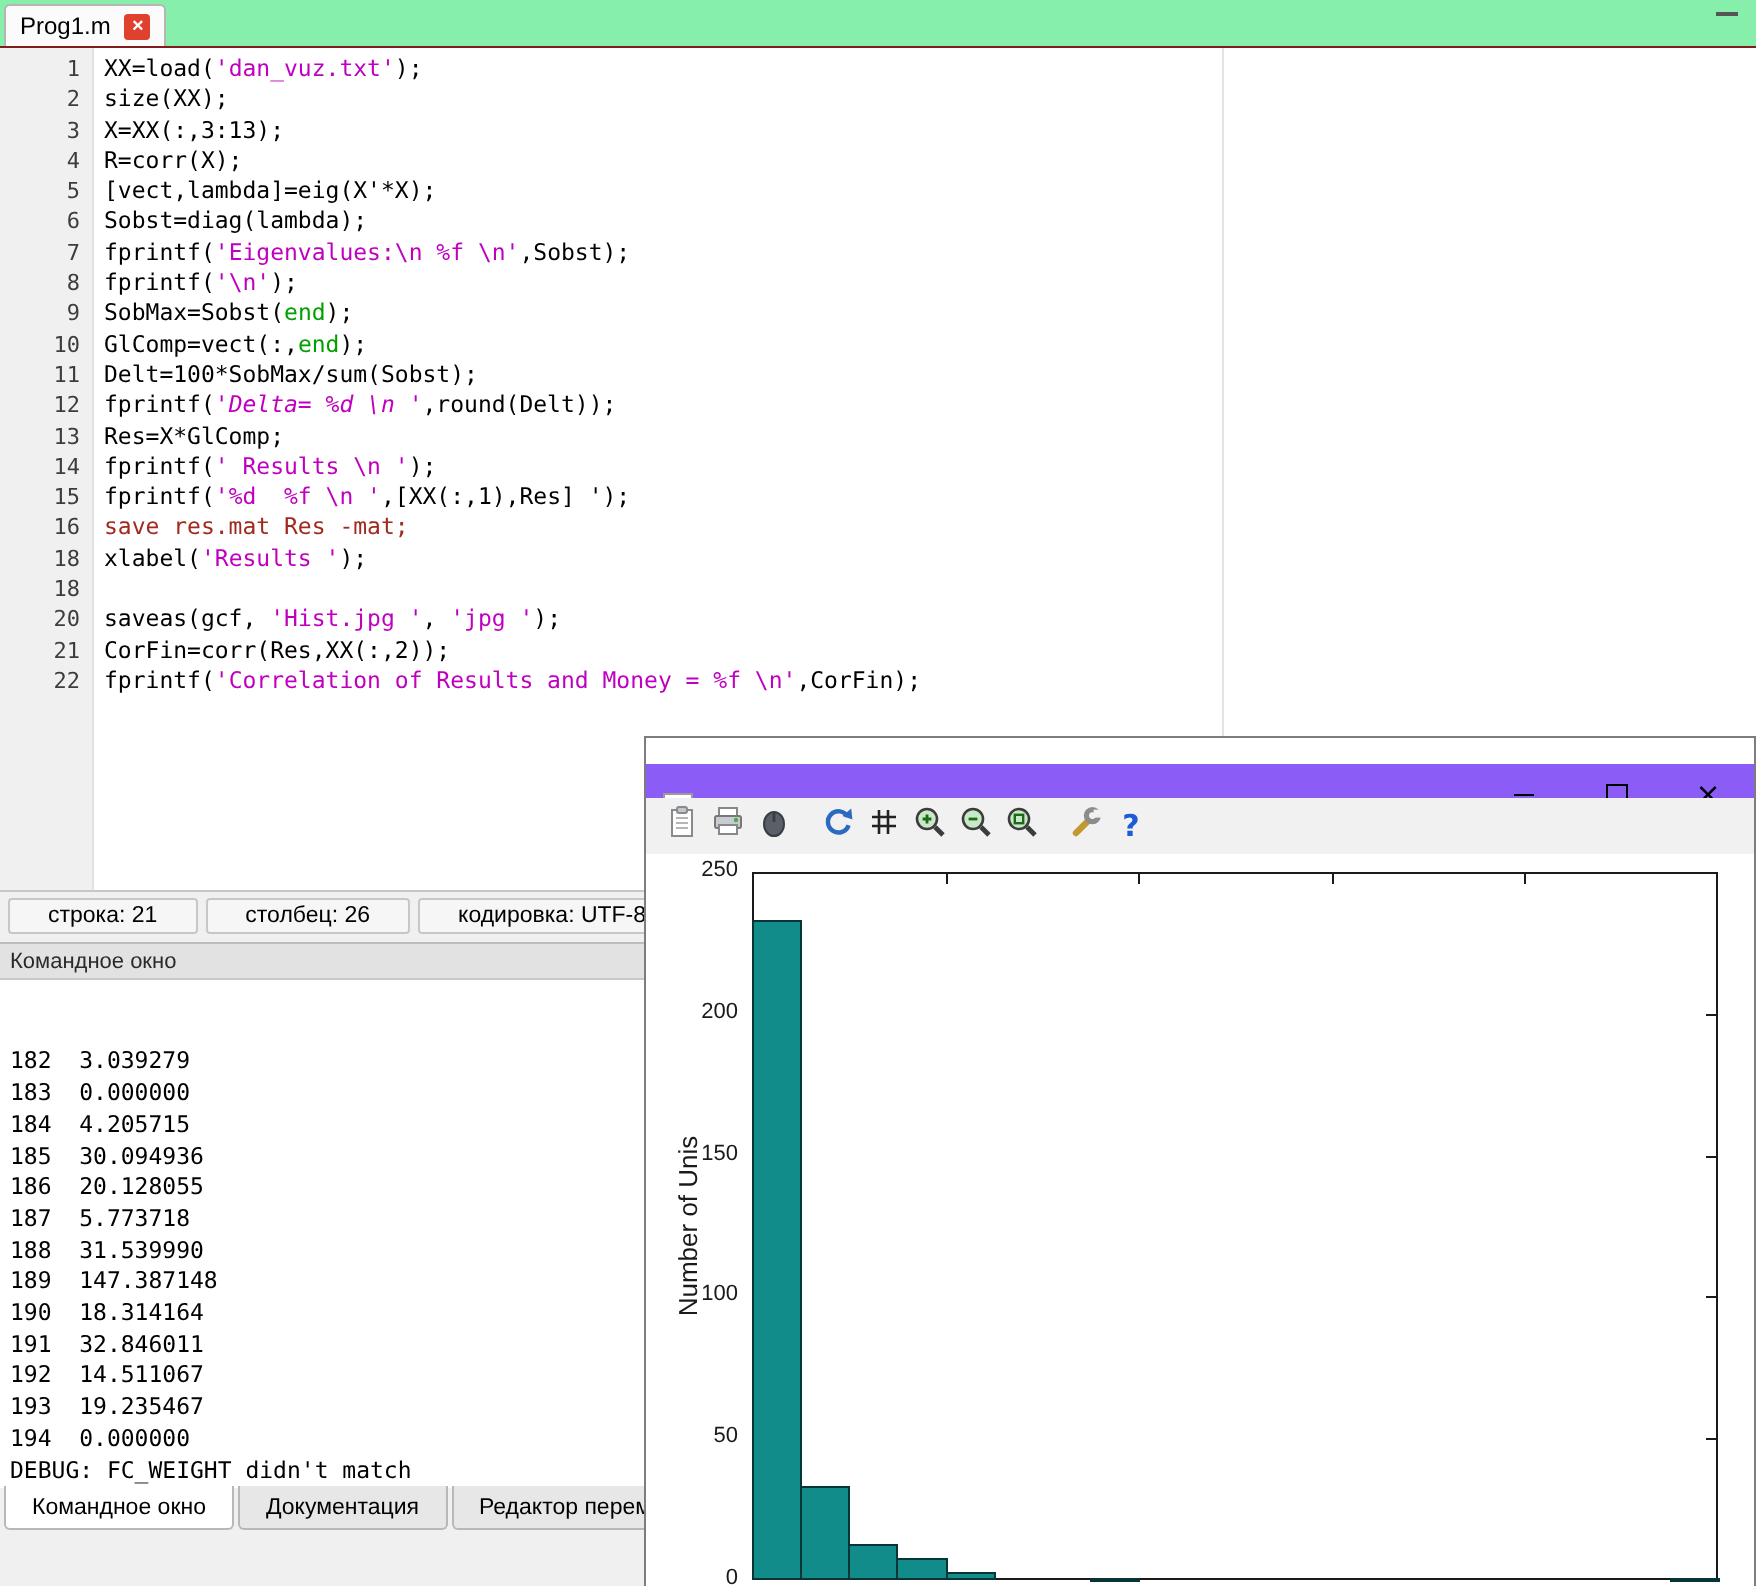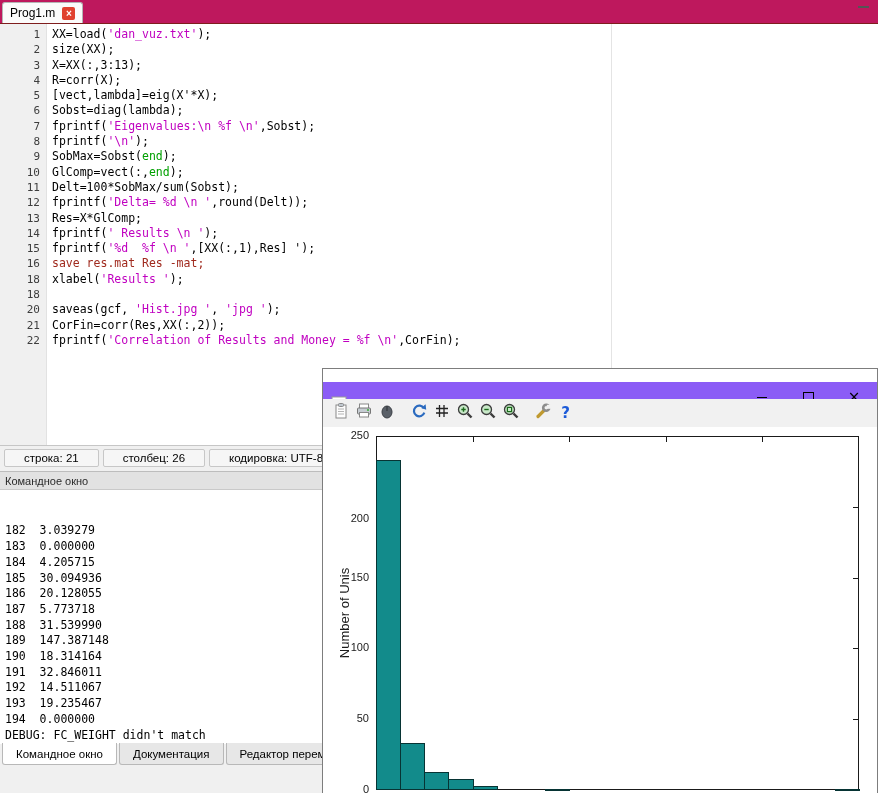--- a/index.html
+++ b/index.html
@@ -1,19 +1,19 @@
 <!DOCTYPE html>
 <html><head>
 <meta charset="utf-8">
 <style>
   html,body{margin:0;padding:0;}
   .screen{position:relative;width:878px;height:793px;overflow:hidden;background:#f0f0f0;
           font-family:"Liberation Sans",sans-serif;color:#000;}
   
-  .tabbar{position:absolute;left:0;top:0;right:0;height:23px;background:#be185d;border-bottom:4px solid #7f1d1d;}
+  .tabbar{position:absolute;left:0;top:0;right:0;height:23px;background:#86efac;border-bottom:4px solid #7f1d1d;}
   .editor-tab{position:absolute;left:2px;top:2px;height:20px;background:#fbfbfb;border:1px solid #b5b5b5;border-bottom:none;
               border-radius:3px 3px 0 0;display:flex;align-items:center;gap:7px;padding:0 7px;font-size:12px;}
   .tab-close{width:13px;height:13px;background:#e0412f;color:#fff;border-radius:2px;font-size:10px;line-height:13px;
              text-align:center;font-weight:bold;cursor:default;}
   .pane-dash{position:absolute;right:9px;top:6px;width:11px;height:2px;background:#555;}
   
   .editor{position:absolute;left:0;top:24px;right:0;height:421px;background:#ffffff;overflow:hidden;}
   .gutter-bg{position:absolute;left:0;top:0;bottom:0;width:46px;background:#f0f0f0;border-right:1px solid #e2e2e2;}
   .longline{position:absolute;left:611px;top:0;bottom:0;width:1px;background:#e4e4e4;}
   .code-lines{position:absolute;left:0;top:3px;right:0;font-family:"DejaVu Sans Mono",monospace;font-size:11.5px;line-height:15.3px;}
@@ -79,21 +79,21 @@
         <div class="code-row"><span class="ln">2</span><span class="code-text"><span style="color: rgb(0, 0, 0);">size(XX);</span></span></div>
         <div class="code-row"><span class="ln">3</span><span class="code-text"><span style="color: rgb(0, 0, 0);">X=XX(:,3:13);</span></span></div>
         <div class="code-row"><span class="ln">4</span><span class="code-text"><span style="color: rgb(0, 0, 0);">R=corr(X);</span></span></div>
         <div class="code-row"><span class="ln">5</span><span class="code-text"><span style="color: rgb(0, 0, 0);">[vect,lambda]=eig(X'*X);</span></span></div>
         <div class="code-row"><span class="ln">6</span><span class="code-text"><span style="color: rgb(0, 0, 0);">Sobst=diag(lambda);</span></span></div>
         <div class="code-row"><span class="ln">7</span><span class="code-text"><span style="color: rgb(0, 0, 0);">fprintf(</span><span style="color: rgb(192, 0, 192);">'Eigenvalues:\n %f \n'</span><span style="color: rgb(0, 0, 0);">,Sobst);</span></span></div>
         <div class="code-row"><span class="ln">8</span><span class="code-text"><span style="color: rgb(0, 0, 0);">fprintf(</span><span style="color: rgb(192, 0, 192);">'\n'</span><span style="color: rgb(0, 0, 0);">);</span></span></div>
         <div class="code-row"><span class="ln">9</span><span class="code-text"><span style="color: rgb(0, 0, 0);">SobMax=Sobst(</span><span style="color: rgb(0, 160, 0);">end</span><span style="color: rgb(0, 0, 0);">);</span></span></div>
         <div class="code-row"><span class="ln">10</span><span class="code-text"><span style="color: rgb(0, 0, 0);">GlComp=vect(:,</span><span style="color: rgb(0, 160, 0);">end</span><span style="color: rgb(0, 0, 0);">);</span></span></div>
         <div class="code-row"><span class="ln">11</span><span class="code-text"><span style="color: rgb(0, 0, 0);">Delt=100*SobMax/sum(Sobst);</span></span></div>
-        <div class="code-row"><span class="ln">12</span><span class="code-text"><span style="color: rgb(0, 0, 0);">fprintf(</span><span style="color: rgb(192, 0, 192);">'Delta= %d \n '</span><span style="color: rgb(0, 0, 0);">,round(Delt));</span></span></div>
+        <div class="code-row"><span class="ln">12</span><span class="code-text"><span style="color: rgb(0, 0, 0);">fprintf(</span><span style="color: rgb(192, 0, 192); font-style: italic;">'Delta= %d \n '</span><span style="color: rgb(0, 0, 0);">,round(Delt));</span></span></div>
         <div class="code-row"><span class="ln">13</span><span class="code-text"><span style="color: rgb(0, 0, 0);">Res=X*GlComp;</span></span></div>
         <div class="code-row"><span class="ln">14</span><span class="code-text"><span style="color: rgb(0, 0, 0);">fprintf(</span><span style="color: rgb(192, 0, 192);">' Results \n '</span><span style="color: rgb(0, 0, 0);">);</span></span></div>
         <div class="code-row"><span class="ln">15</span><span class="code-text"><span style="color: rgb(0, 0, 0);">fprintf(</span><span style="color: rgb(192, 0, 192);">'%d  %f \n '</span><span style="color: rgb(0, 0, 0);">,[XX(:,1),Res] ');</span></span></div>
         <div class="code-row"><span class="ln">16</span><span class="code-text"><span style="color: rgb(160, 42, 30);">save res.mat Res -mat;</span></span></div>
         <div class="code-row"><span class="ln">18</span><span class="code-text"><span style="color: rgb(0, 0, 0);">xlabel(</span><span style="color: rgb(192, 0, 192);">'Results '</span><span style="color: rgb(0, 0, 0);">);</span></span></div>
         <div class="code-row"><span class="ln">18</span></div>
         <div class="code-row"><span class="ln">20</span><span class="code-text"><span style="color: rgb(0, 0, 0);">saveas(gcf, </span><span style="color: rgb(192, 0, 192);">'Hist.jpg '</span><span style="color: rgb(0, 0, 0);">, </span><span style="color: rgb(192, 0, 192); text-align: center;">'jpg '</span><span style="color: rgb(0, 0, 0);">);</span></span></div>
         <div class="code-row"><span class="ln">21</span><span class="code-text"><span style="color: rgb(0, 0, 0);">CorFin=corr(Res,XX(:,2));</span></span></div>
         <div class="code-row"><span class="ln">22</span><span class="code-text"><span style="color: rgb(0, 0, 0);">fprintf(</span><span style="color: rgb(192, 0, 192);">'Correlation of Results and Money = %f \n'</span><span style="color: rgb(0, 0, 0);">,CorFin);</span></span></div>
       </div>
@@ -224,21 +224,21 @@
           <div class="tick" style="left: 530px; top: 362px; width: 5px; height: 1px;"></div>
           <div class="ytick-label" style="left: 6px; top: 285.2px; width: 40px;">50</div>
           <div class="tick" style="left: 54px; top: 292.2px; width: 5px; height: 1px;"></div>
           <div class="tick" style="left: 530px; top: 292.2px; width: 5px; height: 1px;"></div>
           <div class="ytick-label" style="left: 6px; top: 214.4px; width: 40px;">100</div>
           <div class="tick" style="left: 54px; top: 221.4px; width: 5px; height: 1px;"></div>
           <div class="tick" style="left: 530px; top: 221.4px; width: 5px; height: 1px;"></div>
           <div class="ytick-label" style="left: 6px; top: 143.6px; width: 40px;">150</div>
           <div class="tick" style="left: 54px; top: 150.6px; width: 5px; height: 1px;"></div>
           <div class="tick" style="left: 530px; top: 150.6px; width: 5px; height: 1px;"></div>
-          <div class="ytick-label" style="left: 6px; top: 72.8px; width: 40px; margin-top: 12px;">200</div>
+          <div class="ytick-label" style="left: 6px; top: 72.8px; width: 40px;">200</div>
           <div class="tick" style="left: 54px; top: 79.8px; width: 5px; height: 1px;"></div>
           <div class="tick" style="left: 530px; top: 79.8px; width: 5px; height: 1px;"></div>
           <div class="ytick-label" style="left: 6px; top: 2px; width: 40px;">250</div>
           <div class="tick" style="left: 54px; top: 9px; width: 5px; height: 1px;"></div>
           <div class="tick" style="left: 530px; top: 9px; width: 5px; height: 1px;"></div>
           <div class="tick" style="left: 149.6px; top: 10px; width: 1px; height: 5px;"></div>
           <div class="tick" style="left: 246.2px; top: 10px; width: 1px; height: 5px;"></div>
           <div class="tick" style="left: 342.8px; top: 10px; width: 1px; height: 5px;"></div>
           <div class="tick" style="left: 439.4px; top: 10px; width: 1px; height: 5px;"></div>
           <div class="hist-bar" style="left: 53px; top: 33px; width: 25.15px; height: 330px; background: rgb(18, 139, 139);"></div>

